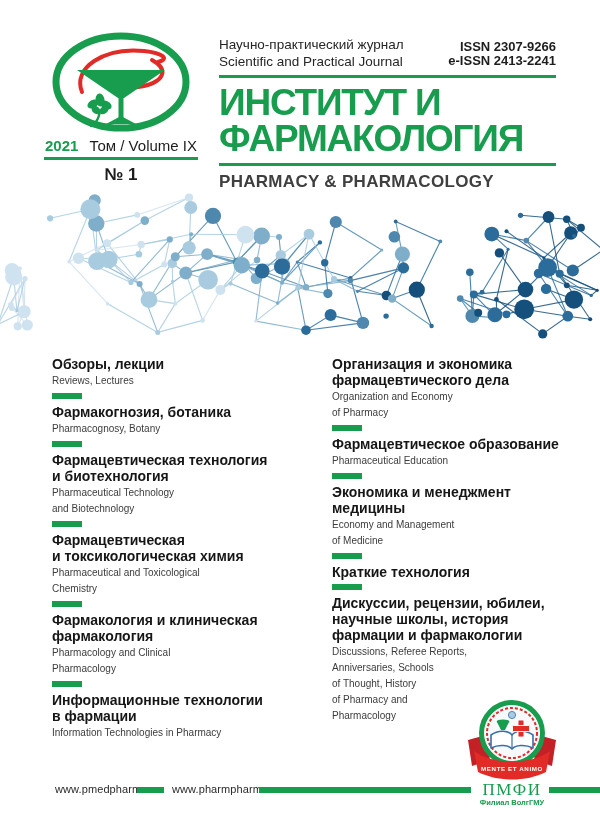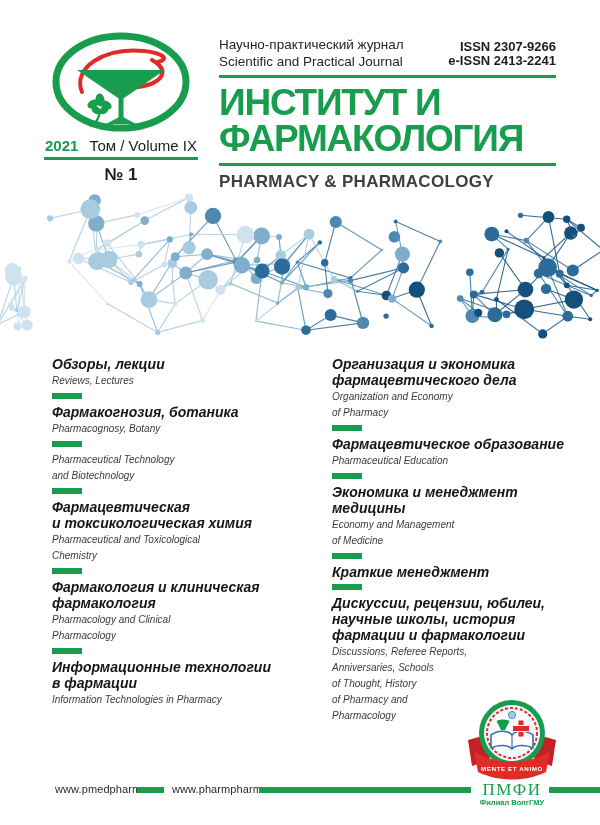--- a/index.html
+++ b/index.html
@@ -30,21 +30,21 @@
   .rule.r2{margin-top:6px;}
   .title-en{font-size:17px;font-weight:bold;color:#3F3F3F;letter-spacing:.3px;margin-top:6px;}
 
   
   .network{position:absolute;left:0;top:186px;width:600px;height:162px;}
 
   
   .columns{position:absolute;left:52px;top:356px;display:flex;}
   .col{width:260px;}
   .col.right{margin-left:20px;width:262px;}
-  .sec-item{margin-bottom:5px;font-style:italic;}
+  .sec-item{margin-bottom:5px;}
   .sec-ru{font-weight:bold;font-size:14px;line-height:16px;color:#161616;white-space:pre-line;}
   .sec-en{font-size:10px;line-height:16px;color:var(--gray);white-space:pre-line;margin-top:1px;}
   .sec-bar{width:30px;height:6px;background:var(--green);margin:4px 0;}
 
   
   .f-url{position:absolute;top:783px;font-size:11px;color:#2A2A2A;letter-spacing:.1px;text-decoration:none;}
   .f-url1{left:55px;}
   .f-url2{left:172px;}
   .f-bar{position:absolute;top:787px;height:6px;background:var(--green);}
   .f-bar1{left:137px;width:27px;}
@@ -439,20 +439,22 @@
       <div class="sec-bar"></div>
     </div>
 
     <div class="sec-item">
       <div class="sec-ru">Фармакогнозия, ботаника</div>
       <div class="sec-en">Pharmacognosy, Botany</div>
       <div class="sec-bar"></div>
     </div>
 
     <div class="sec-item">
+      <div class="sec-ru">Фармацевтическая технология
+и биотехнология</div>
       <div class="sec-en">Pharmaceutical Technology
 and Biotechnology</div>
       <div class="sec-bar"></div>
     </div>
 
     <div class="sec-item">
       <div class="sec-ru">Фармацевтическая
 и токсикологическая химия</div>
       <div class="sec-en">Pharmaceutical and Toxicological
 Chemistry</div>
@@ -491,21 +493,21 @@
 
     <div class="sec-item">
       <div class="sec-ru">Экономика и менеджмент
 медицины</div>
       <div class="sec-en">Economy and Management
 of Medicine</div>
       <div class="sec-bar"></div>
     </div>
 
     <div class="sec-item">
-      <div class="sec-ru">Краткие менеджмент</div>
+      <div class="sec-ru">Краткие технология</div>
       <div class="sec-bar"></div>
     </div>
 
     <div class="sec-item">
       <div class="sec-ru">Дискуссии, рецензии, юбилеи,
 научные школы, история
 фармации и фармакологии</div>
       <div class="sec-en">Discussions, Referee Reports,
 Anniversaries, Schools
 of Thought, History

